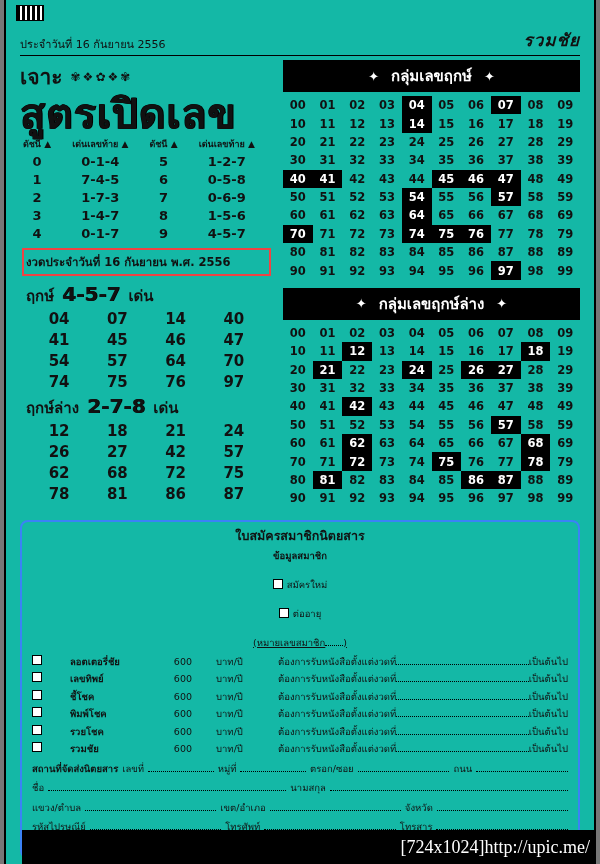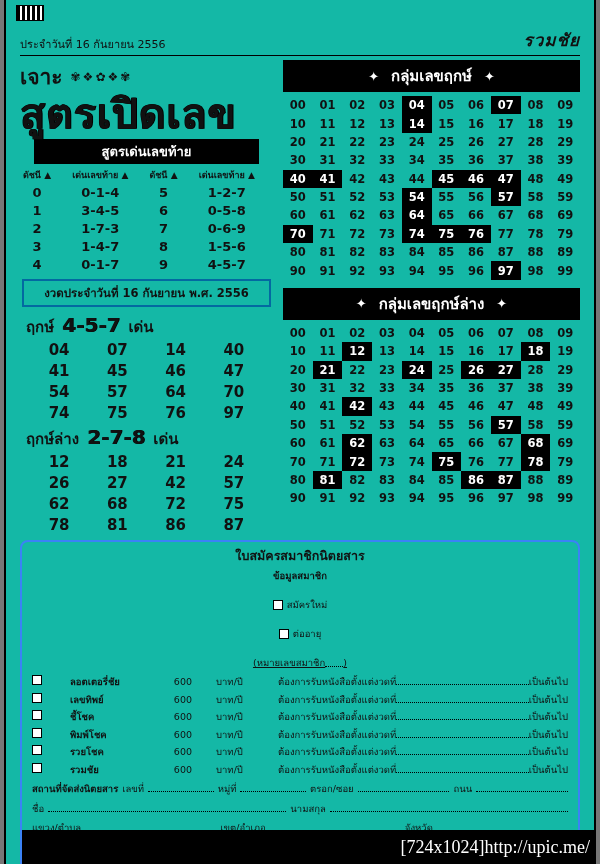--- a/index.html
+++ b/index.html
@@ -19,21 +19,21 @@
   .tag{font-size:21px;font-weight:bold;}
   .decor{font-size:12px;letter-spacing:2px;}
   .main-title{font-size:41px;font-weight:bold;line-height:1.05;letter-spacing:1px;
               text-shadow:1px 0 #000,-0.5px 0 #000;}
   .section-bar{background:#000;color:#fff;text-align:center;font-weight:bold;
                font-size:13px;padding:2px 0;margin:3px 14px;}
   .intro{font-size:9.5px;line-height:1.4;text-align:justify;margin:2px 0 4px 0;}
   .idx-head,.idx-body{display:grid;grid-template-columns:34px 1fr 34px 1fr;text-align:center;}
   .idx-head span{font-size:9px;font-weight:bold;padding:1px 0;}
   .idx-body span{font-size:13px;font-weight:bold;padding:1.5px 0;}
-  .period-box{border:2px solid #0369a1;text-align:center;font-weight:bold;font-size:11.5px;
+  .period-box{border:2px solid #ef4444;text-align:left;font-weight:bold;font-size:11.5px;
               padding:3px 2px;margin:6px 2px;}
   .luck-head{display:flex;align-items:baseline;gap:8px;margin:3px 0 1px 6px;}
   .luck-label{font-size:15px;font-weight:bold;}
   .luck-nums{font-size:20px;font-weight:bold;text-shadow:0.7px 0 #000;}
   .luck-suffix{font-size:15px;font-weight:bold;}
   .numgrid{display:grid;grid-template-columns:repeat(4,1fr);text-align:center;
            font-size:15px;font-weight:bold;row-gap:3px;margin:2px 10px;}
   .group-bar{background:#000;color:#fff;display:flex;align-items:center;justify-content:center;
              gap:12px;font-weight:bold;font-size:15px;padding:4px 0;margin-bottom:4px;}
   .diamond{font-size:13px;}
@@ -77,34 +77,33 @@
     <span class="brand">รวมชัย</span>
   </div>
 
   <div class="content">
     <div class="col-left">
       <div class="tag-row">
         <span class="tag">เจาะ</span>
         <span class="decor">✾❖✿❖✾</span>
       </div>
       <div class="main-title">สูตรเปิดเลข</div>
-      <div class="section-bar">สูตรเด่นเลขท้าย</div>
       <div class="idx-head">
           <span>ดัชนี ▲</span>
           <span>เด่นเลขท้าย ▲</span>
           <span>ดัชนี ▲</span>
           <span>เด่นเลขท้าย ▲</span>
         </div>
       <div class="idx-body">
           <span>0</span>
           <span>0-1-4</span>
           <span>5</span>
           <span>1-2-7</span>
           <span>1</span>
-          <span>3-4-5</span>
+          <span>7-4-5</span>
           <span>6</span>
           <span>0-5-8</span>
           <span>2</span>
           <span>1-7-3</span>
           <span>7</span>
           <span>0-6-9</span>
           <span>3</span>
           <span>1-4-7</span>
           <span>8</span>
           <span>1-5-6</span>

